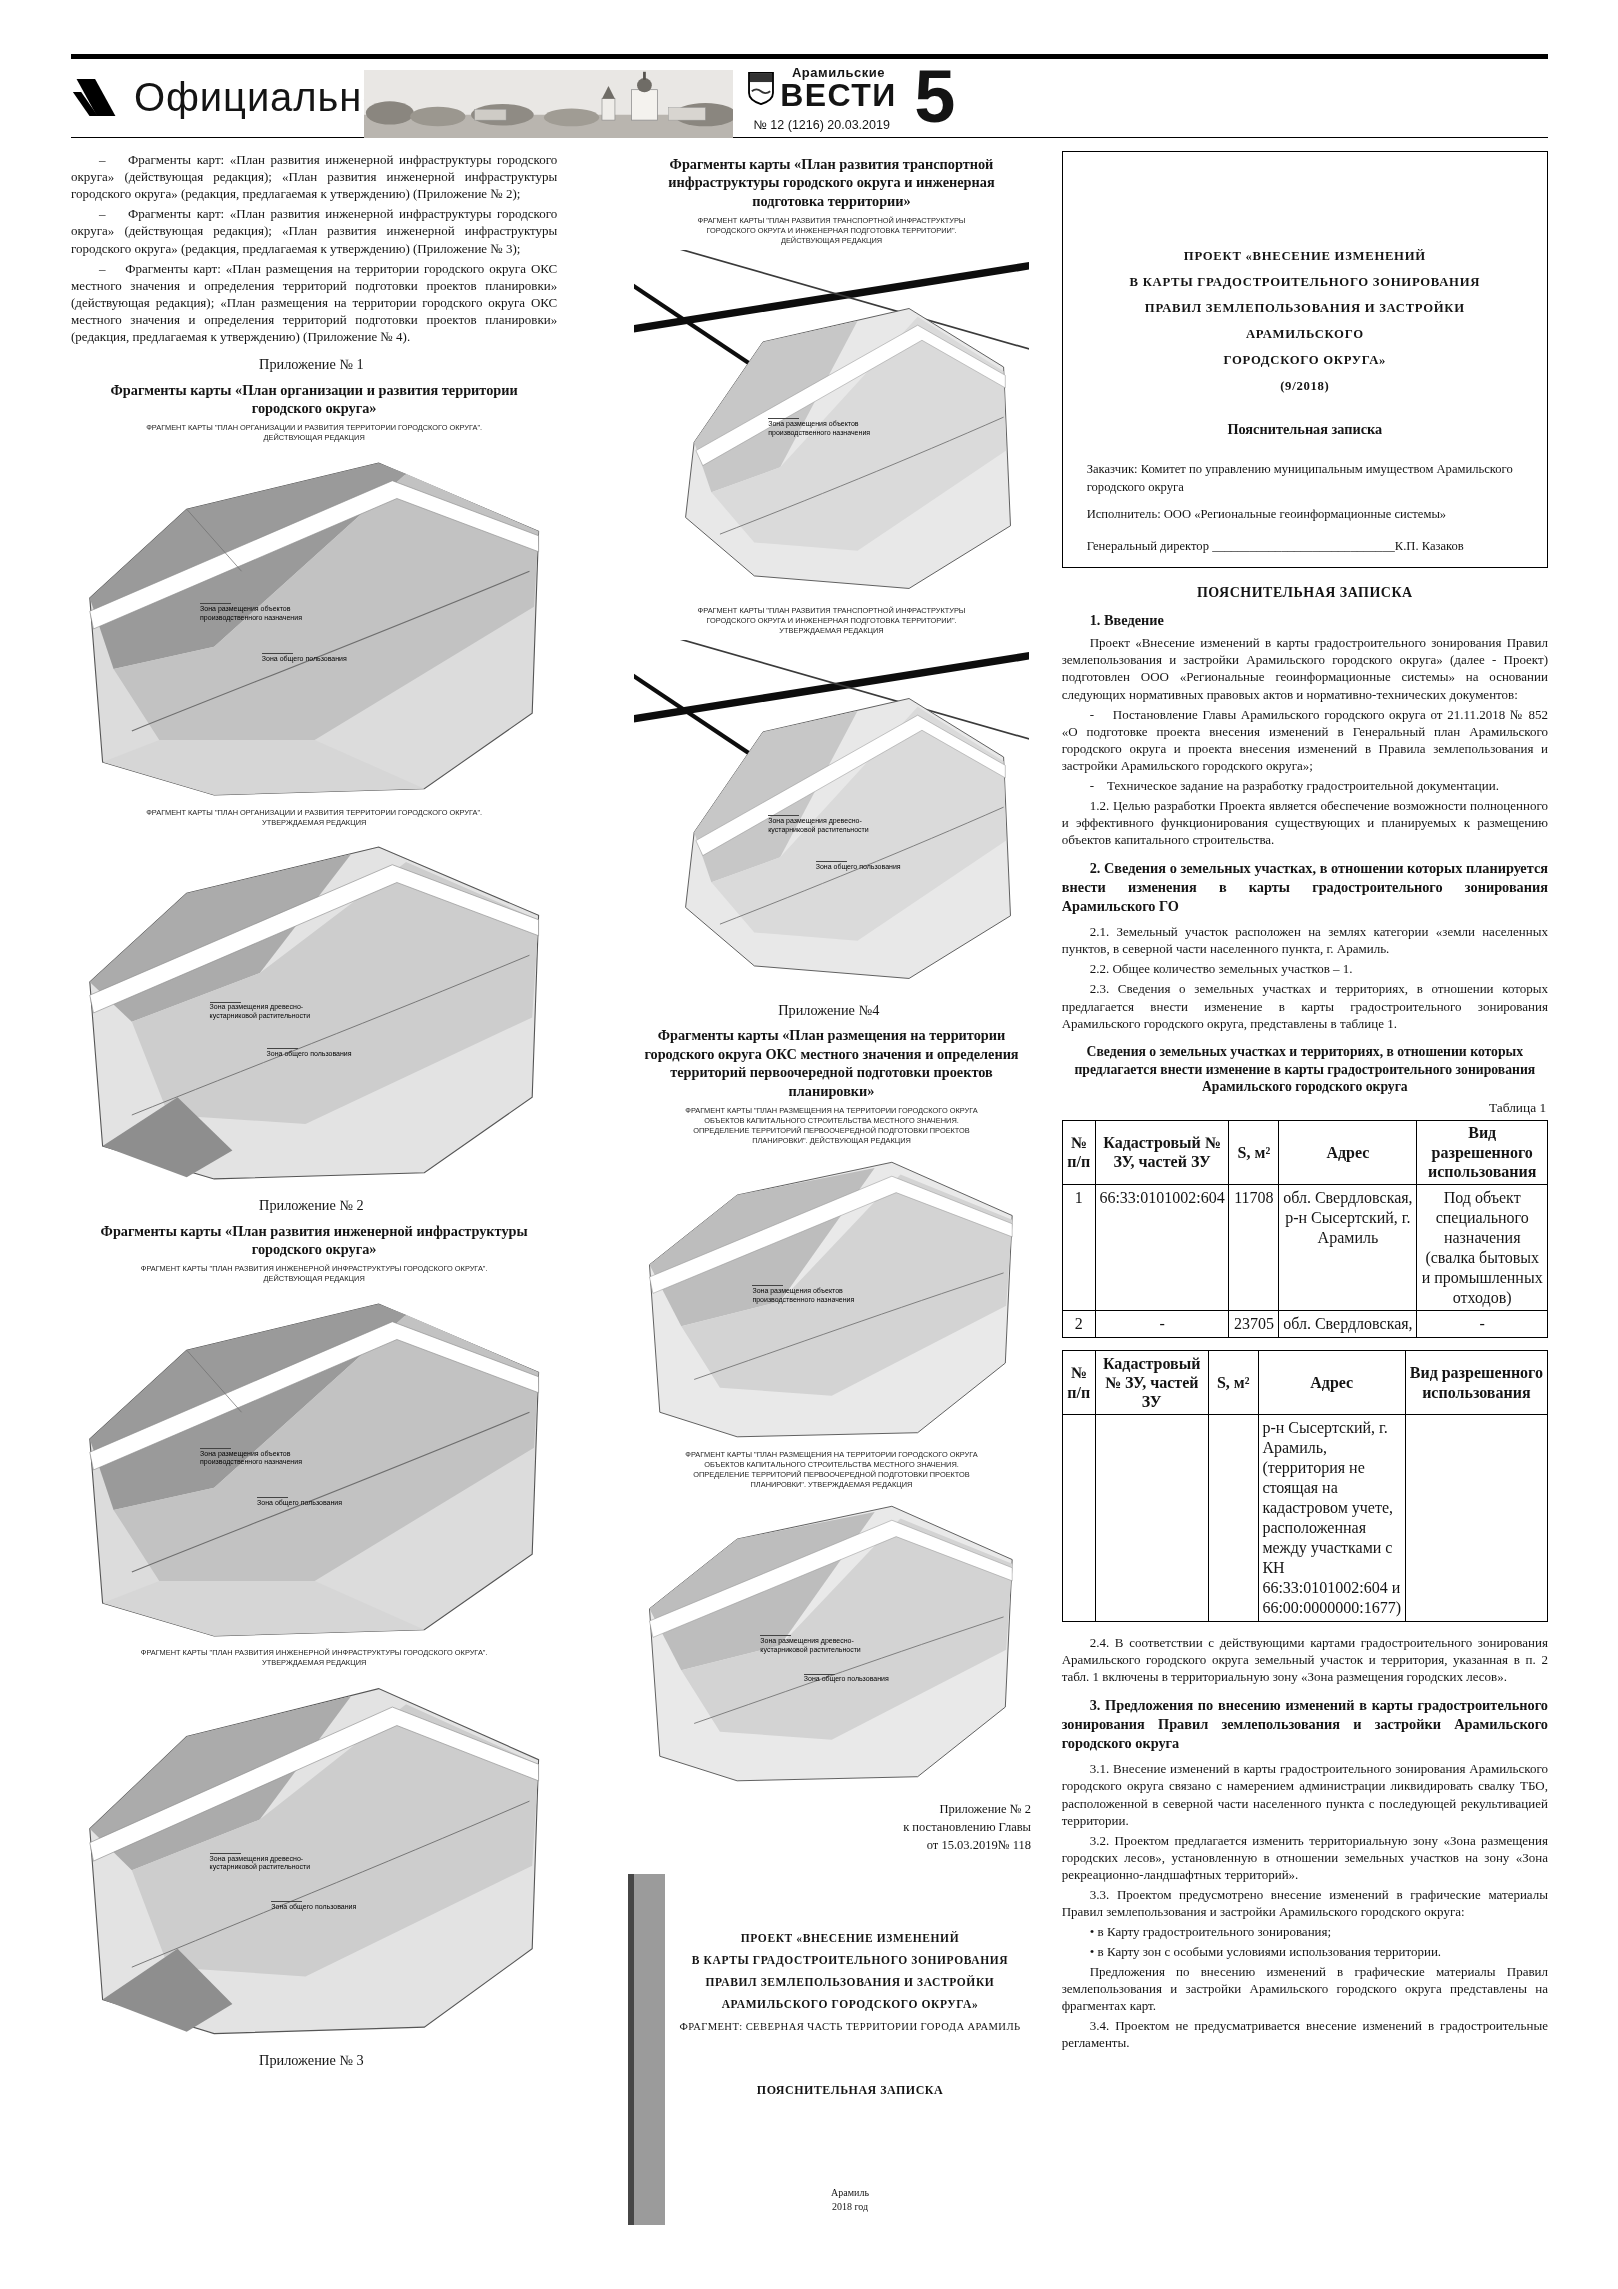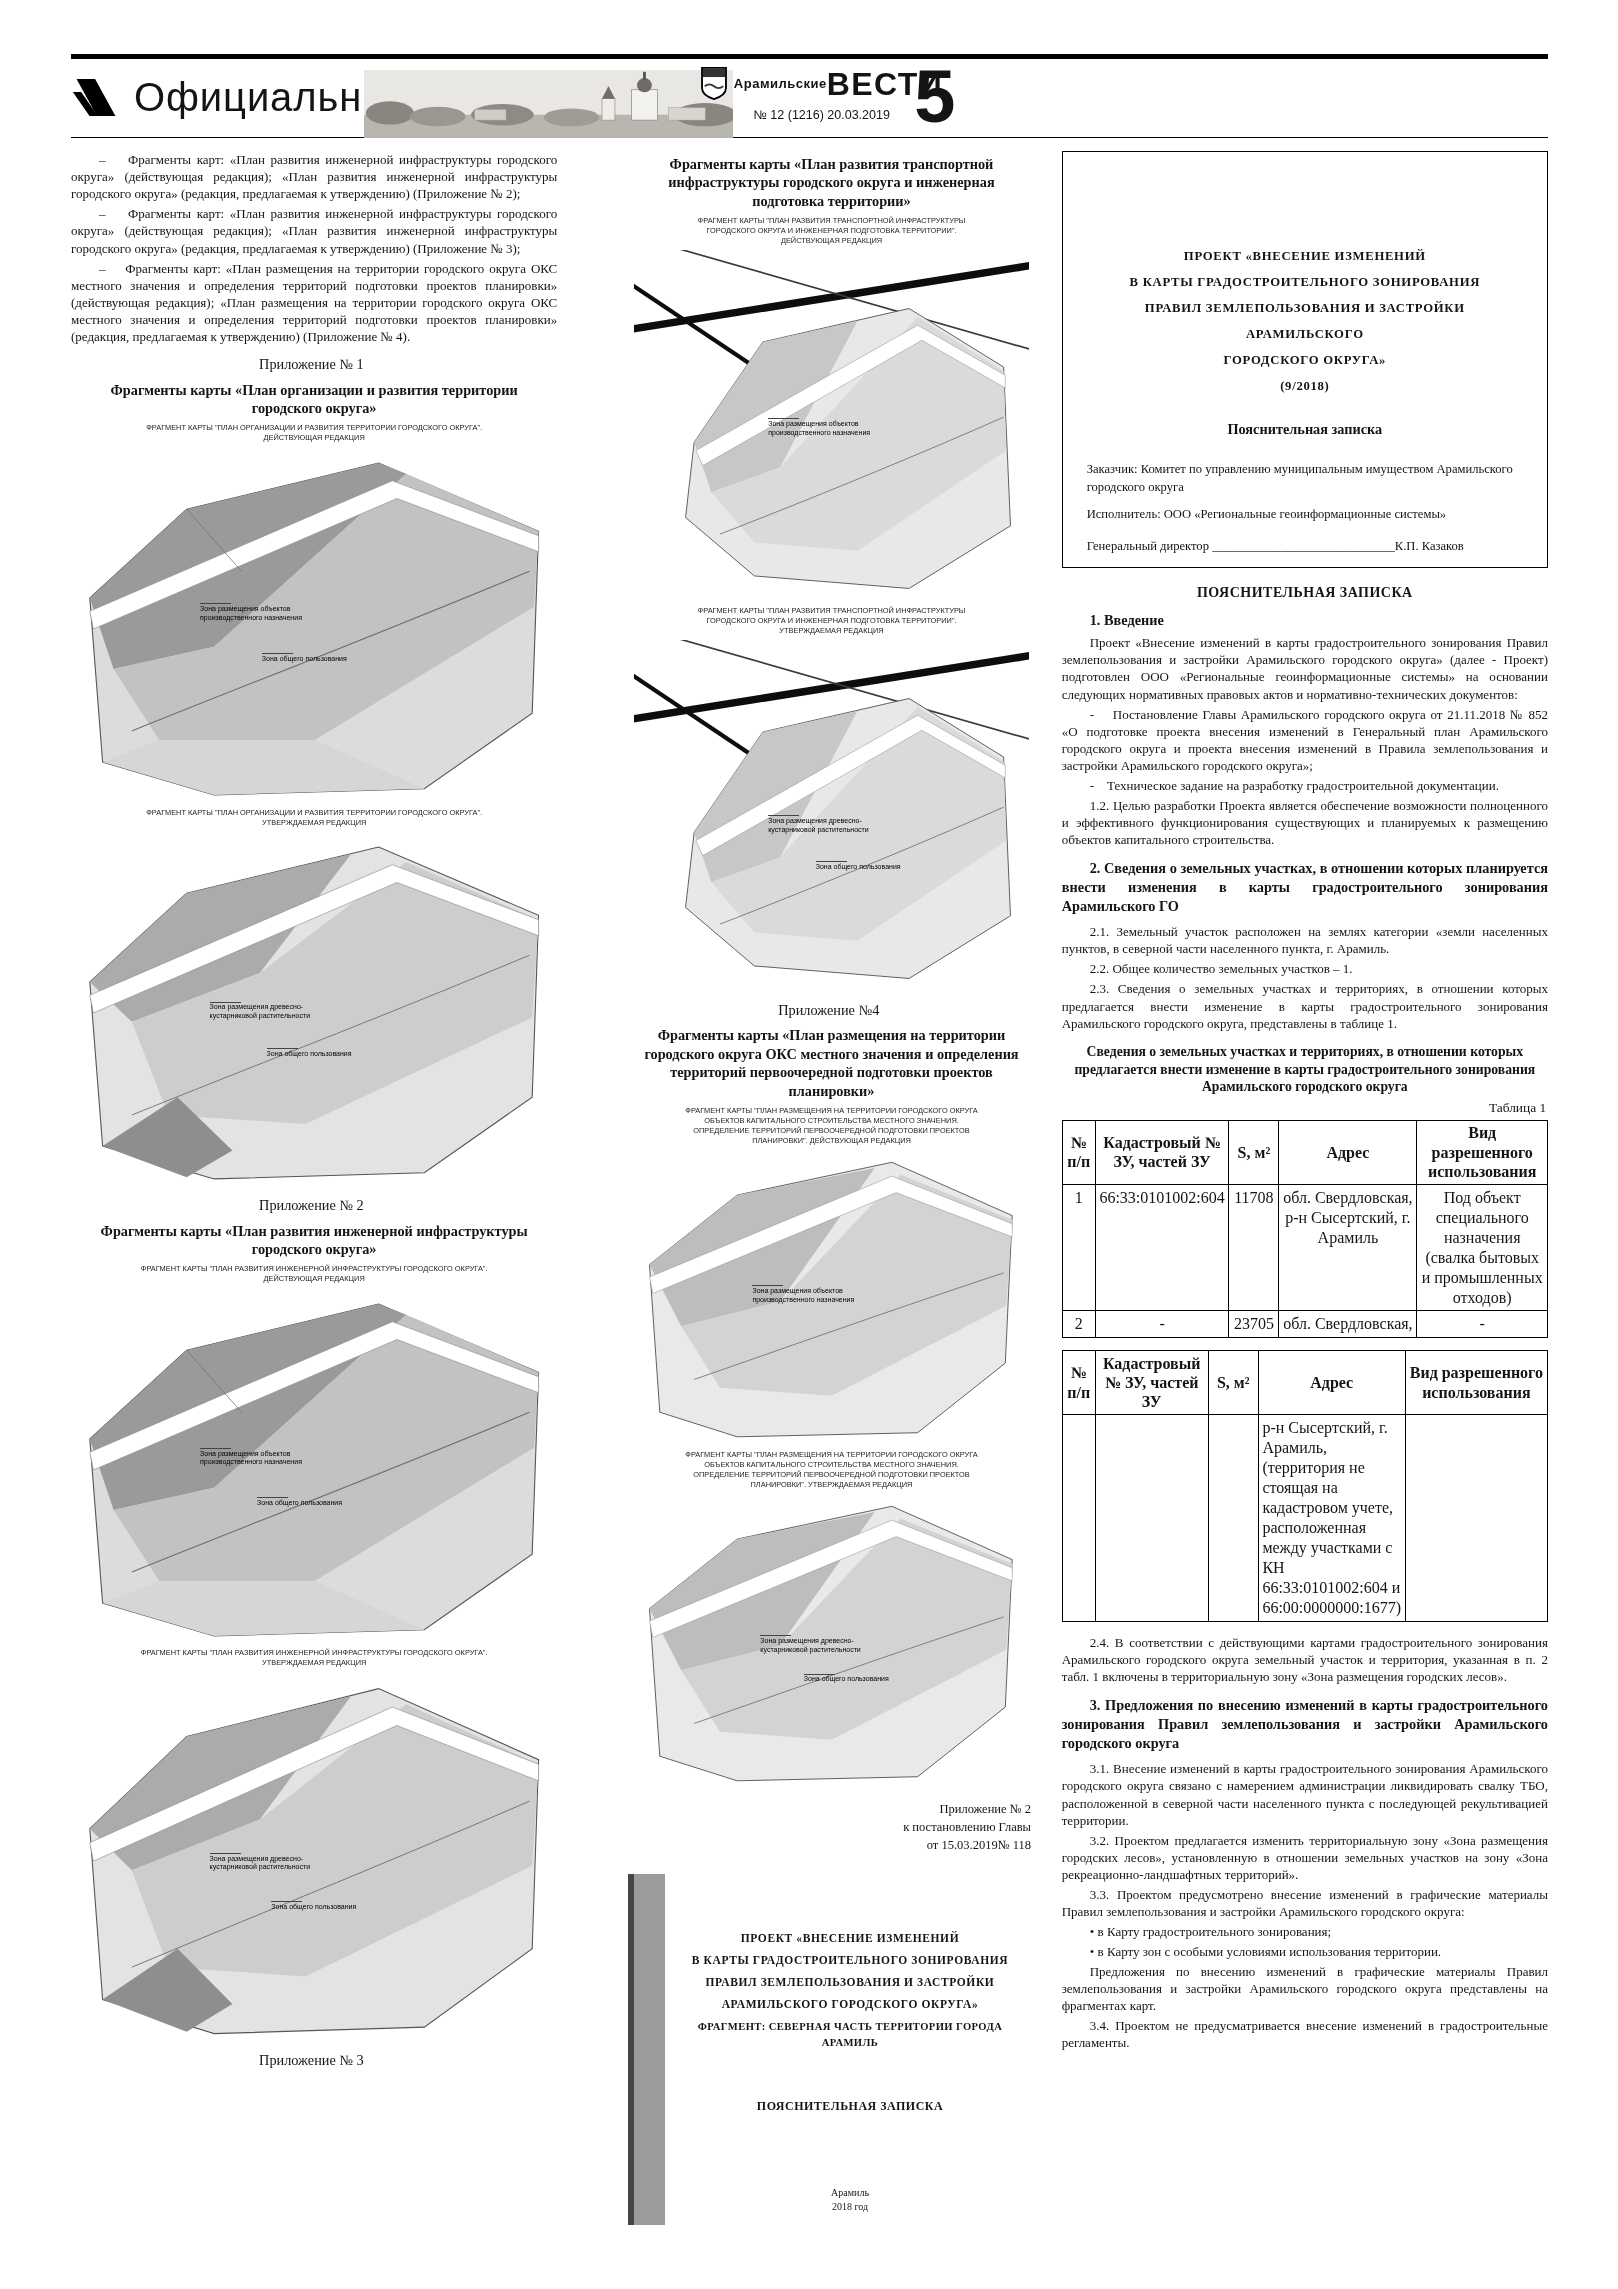--- a/index.html
+++ b/index.html
@@ -15,21 +15,21 @@
   .masthead { display:flex; align-items:flex-start; padding-top:66px; height:138px;
               border-bottom:1.4px solid #000; }
   .mast-left { display:flex; align-items:center; gap:13px; width:293px; padding-top:9.2px; }
   .slash-icon svg { width:50px; height:41px; display:block; }
   .section-title { font-family:"Liberation Sans", sans-serif; font-size:40px; letter-spacing:0.9px; white-space:nowrap; }
   .photo-strip { width:369px; height:68px; overflow:hidden; margin-top:3.7px; }
   .photo-strip svg { width:100%; height:100%; display:block; }
   .logo-block { width:159px; margin-left:9.2px; display:flex; flex-direction:column; align-items:center; }
   .logo-row { display:flex; align-items:center; gap:5.5px; }
   .emblem svg { width:28px; height:35px; display:block; }
-  .paper-names { display:flex; flex-direction:row; align-items:center; line-height:1; }
+  .paper-names { display:flex; flex-direction:column; align-items:center; line-height:1; }
   .paper-small { font-family:"Liberation Sans", sans-serif; font-size:13px; font-weight:bold; letter-spacing:0.5px; }
   .paper-main  { font-family:"Liberation Sans", sans-serif; font-size:32px; font-weight:800; letter-spacing:1.4px;text-align:right; }
   .issue-line  { font-family:"Liberation Sans", sans-serif; font-size:12.5px; margin-top:7.4px; white-space:nowrap; }
   .page-num { font-family:"Liberation Sans", sans-serif; font-size:74px; font-weight:700; line-height:0.85; margin-left:13px; }
 
   
   .columns { display:flex; gap:27px; padding-top:13px; }
   .col1 { width:499px; } .col2 { width:417px;margin-left:44px; } .col3 { width:499px; }
 
   .p { font-size:13px; line-height:1.32; text-align:justify; margin-bottom:2.8px; }
@@ -46,21 +46,21 @@
   .map-label { position:absolute; font-family:"Liberation Sans", sans-serif; font-size:7px; line-height:1.25;
                max-width:115px; color:#000; }
   .map-label::before { content:""; display:block; width:31px; border-top:0.9px solid #444; margin-bottom:0.9px; }
 
   
   .app2-head { text-align:right; font-size:12.5px; line-height:1.45; margin:11px 3.7px 5.5px 0; }
   .doc-cover { display:flex; margin-top:20px; height:351px; }
   .spine { width:37px; background:linear-gradient(90deg,#464646 0 6.5px,#9b9b9b 6.5px 100%); }
   .cover-body { flex:1; display:flex; flex-direction:column; padding:54px 7.4px 11px; }
   .cover-line { text-align:center; font-weight:bold; font-size:11.5px; letter-spacing:0.6px; line-height:1.9; }
-  .cover-frag { text-align:center; font-weight:bold; font-size:10.6px; letter-spacing:0.4px; margin-top:3.7px; line-height:1.5; }
+  .cover-frag { text-align:center; font-weight:normal; font-size:10.6px; letter-spacing:0.4px; margin-top:3.7px; line-height:1.5; }
   .cover-note { text-align:center; font-weight:bold; font-size:12px; letter-spacing:0.5px; margin-top:48px; }
   .cover-place { margin-top:auto; text-align:center; font-size:10px; line-height:1.4; }
 
   
   .cover-box { border:1.8px solid #000; height:417px; padding:13px 24px; display:flex; flex-direction:column; }
   .box-title { margin-top:78px; text-align:center; font-weight:bold; font-size:12.7px;
                letter-spacing:0.7px; line-height:2.05; }
   .box-sub { text-align:center; font-weight:bold; font-size:14.3px; margin-top:22px; }
   .box-meta { font-size:12.6px; margin-top:22px; line-height:1.45; text-align:left; }
   .box-meta.second { margin-top:8px; }

